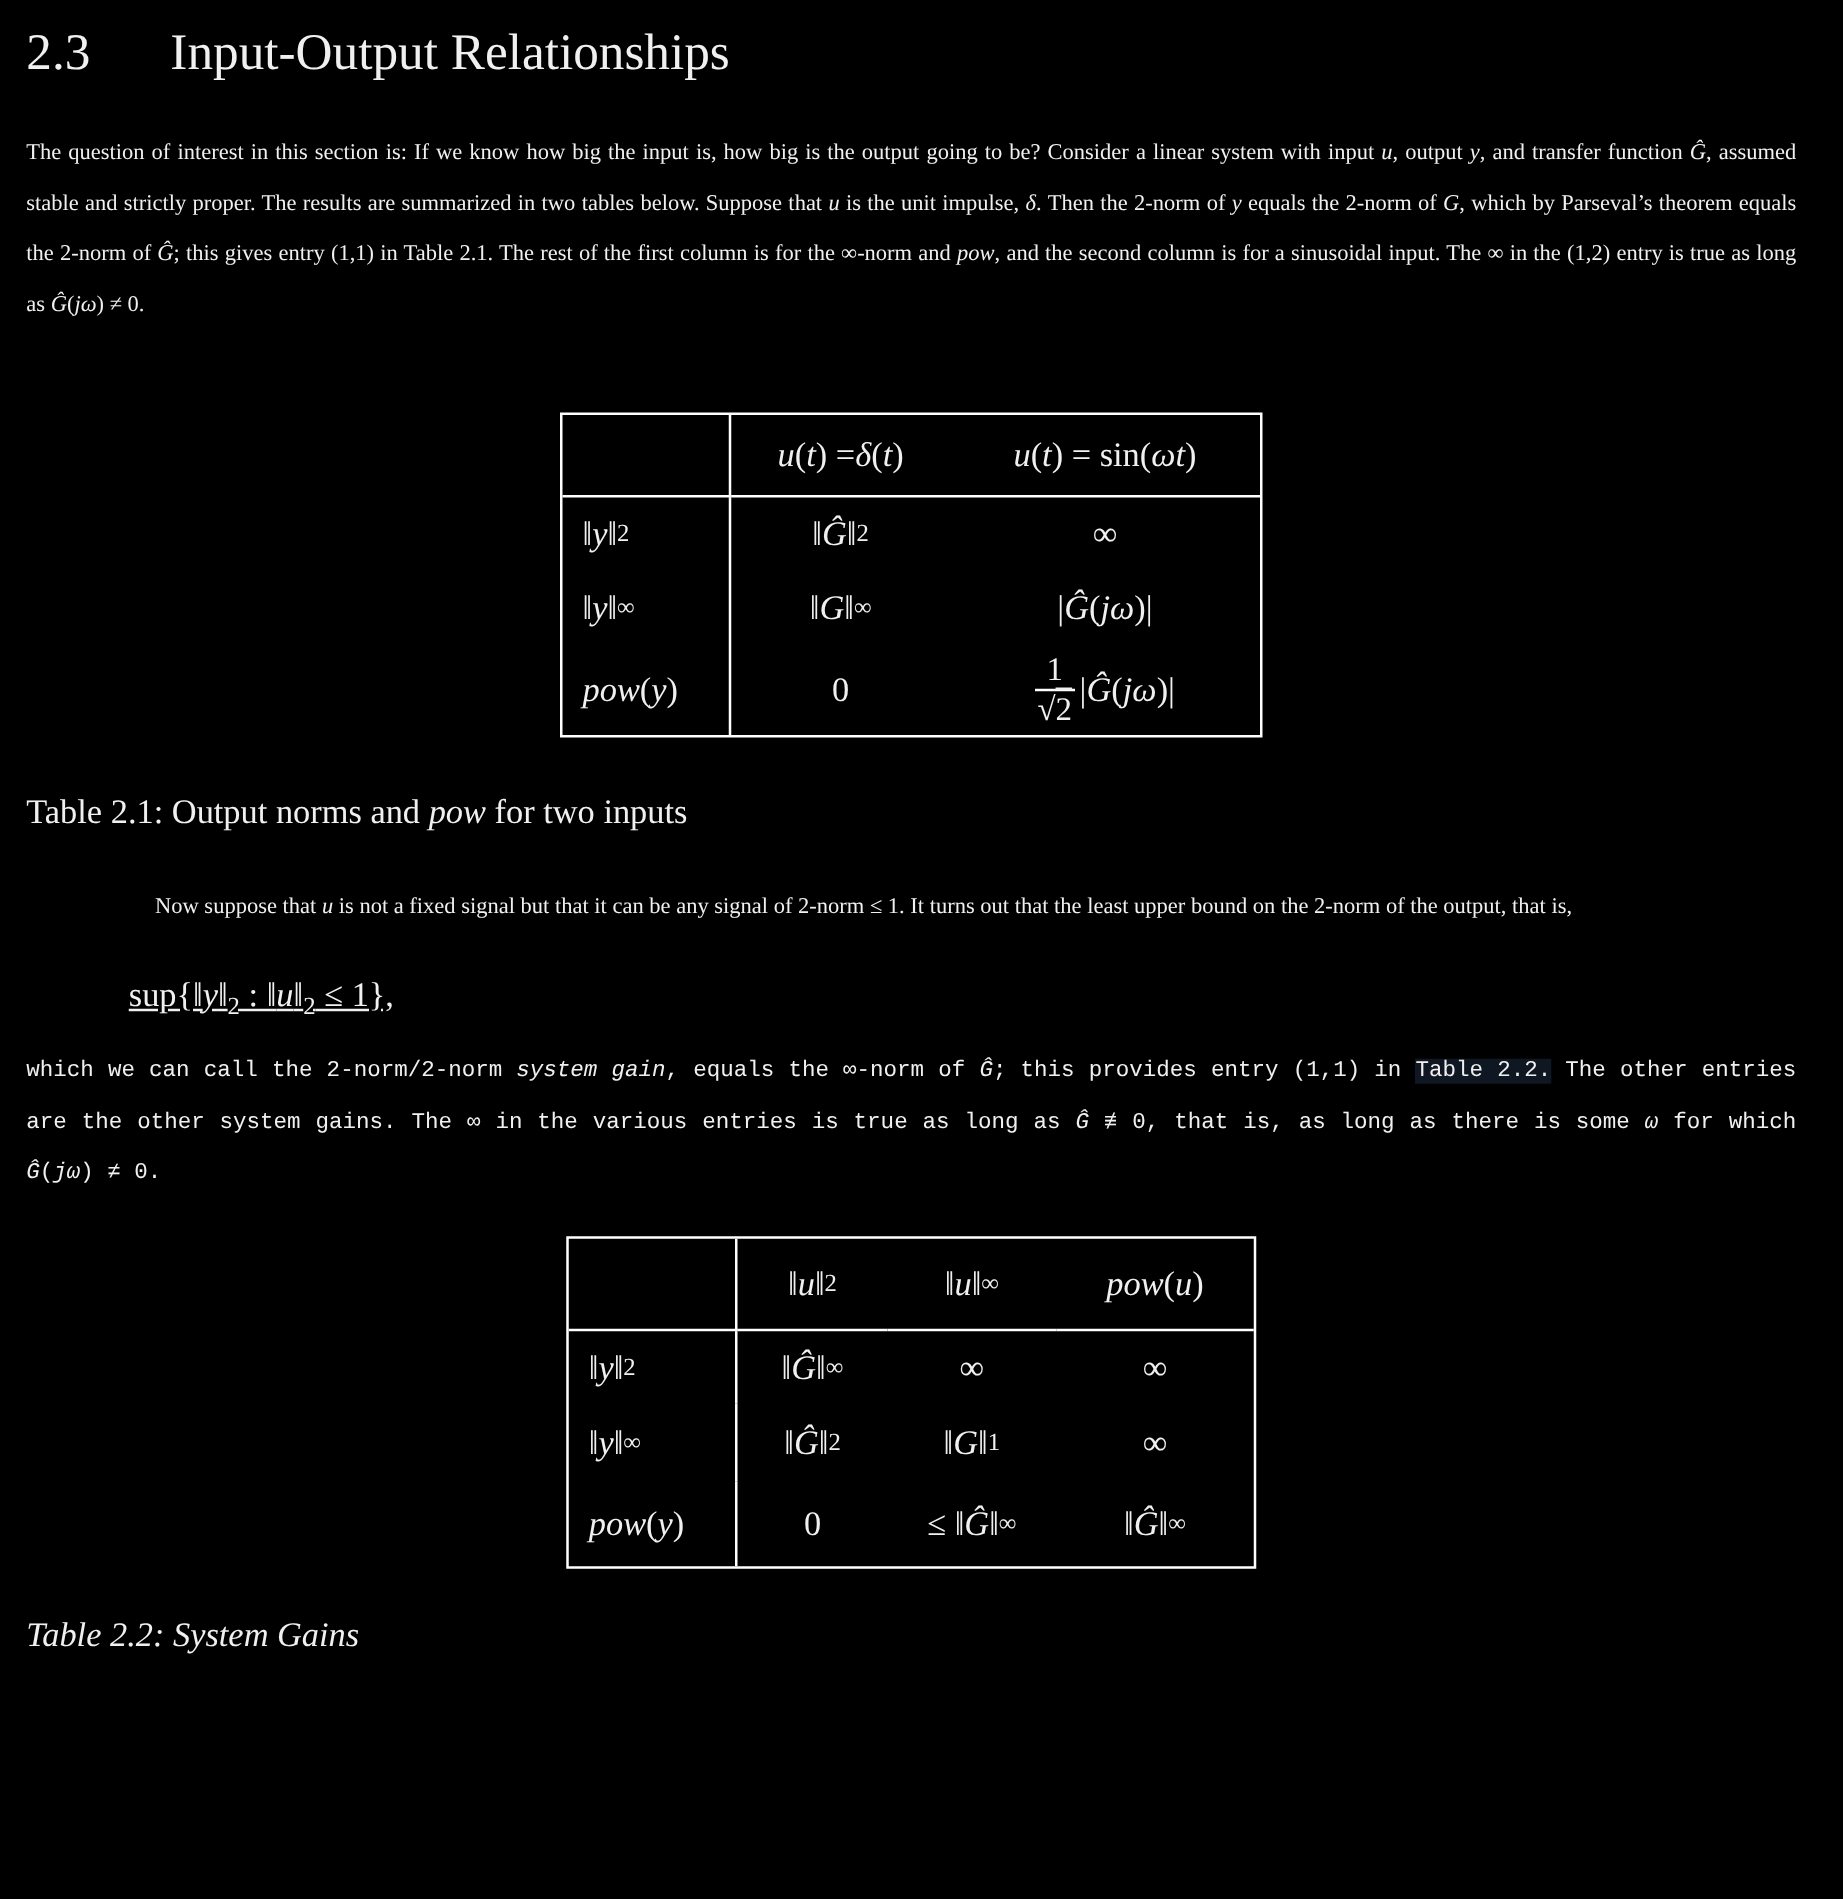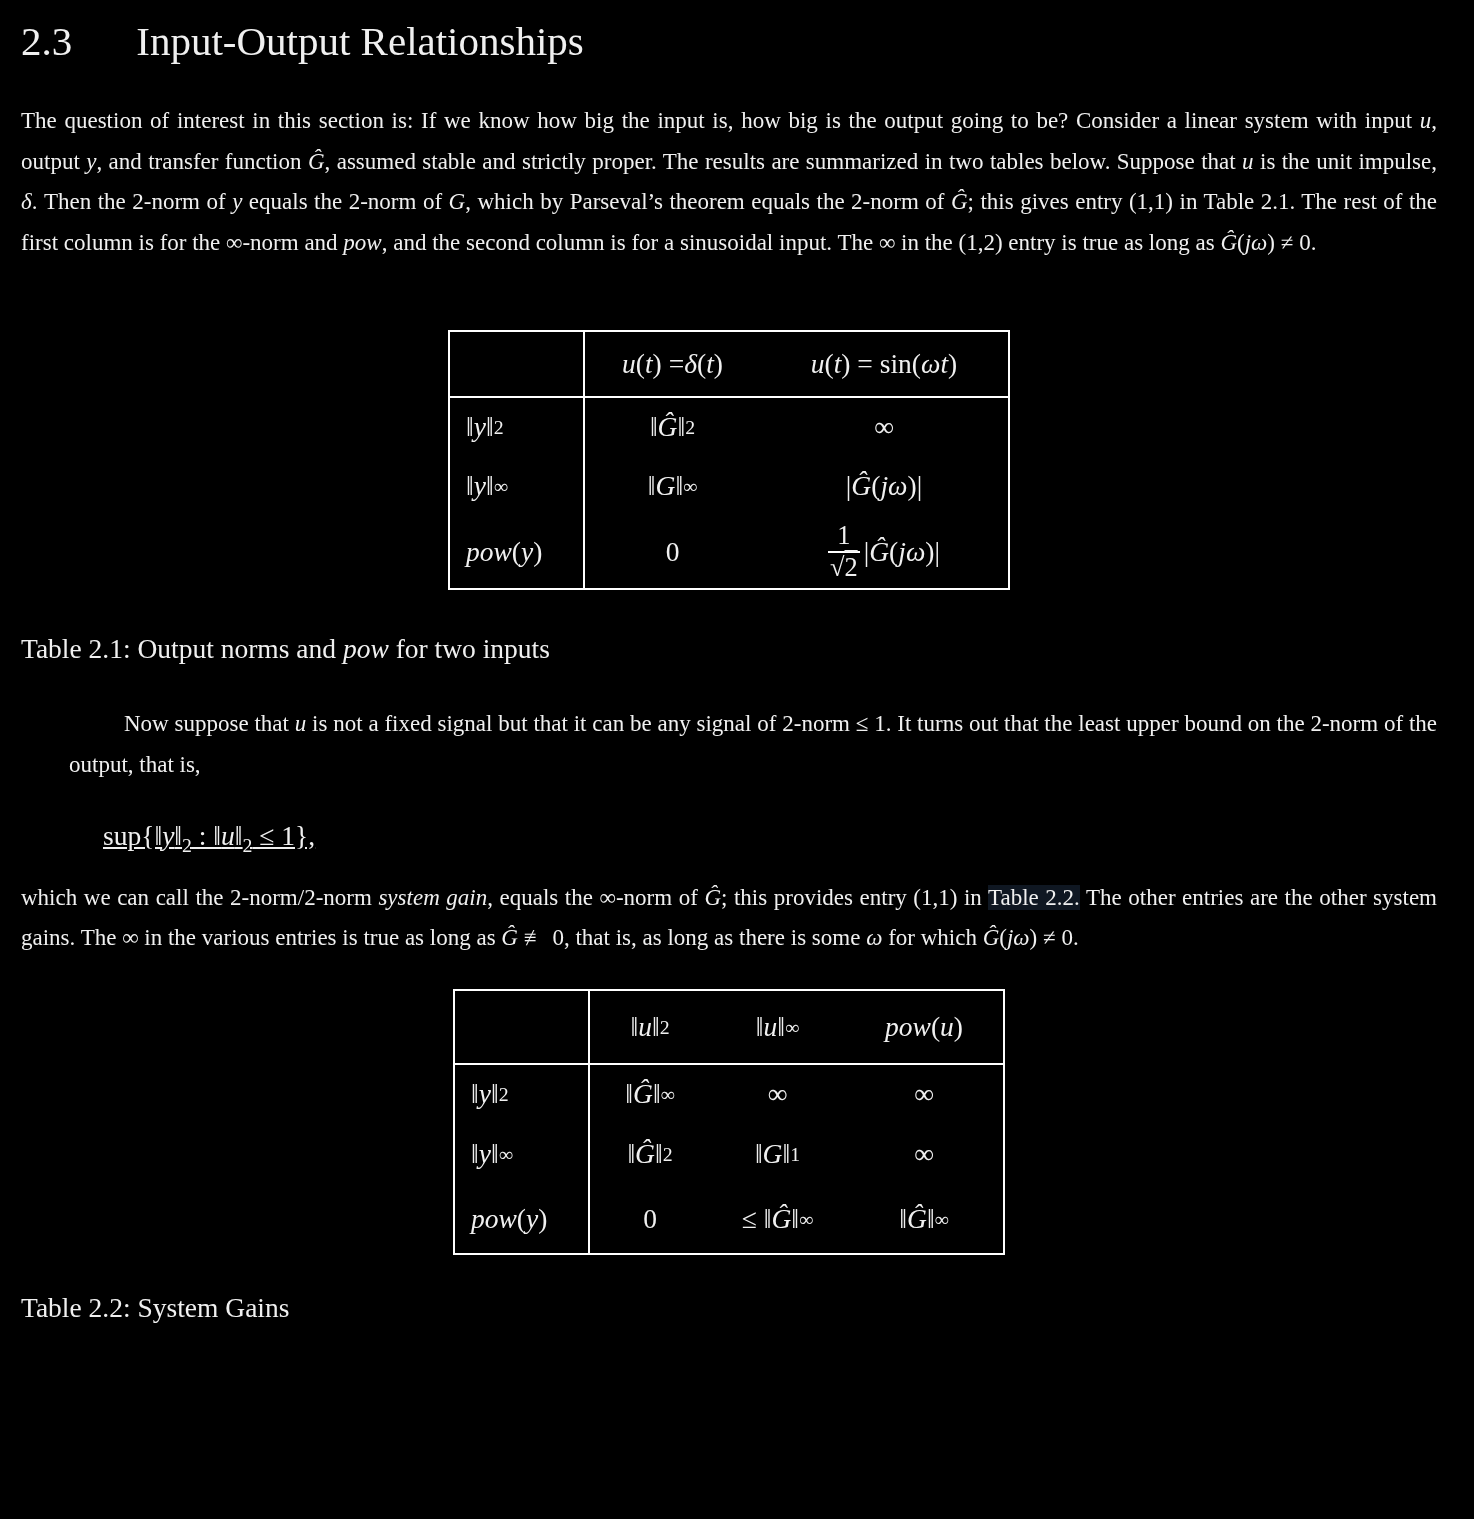--- a/index.html
+++ b/index.html
@@ -4,41 +4,41 @@
 <style>
   html,body{margin:0;padding:0;background:var(--bg,#000);}
   .page{
     position:relative;width:1474px;height:1519px;box-sizing:border-box;
     background:var(--bg,#000);color:var(--fg,#f0f0f0);
     font-family:"Liberation Serif","DejaVu Serif",serif;
     padding:16px 37px 0 21px;overflow:hidden;
   }
   h1{font-size:41px;font-weight:normal;margin:2px 0 0 0;line-height:1.15;}
   .sec-num{margin-right:64px;}
-  .para{font-size:23px;line-height:40.6px;text-align:justify;margin:0;}
+  .para{font-size:18px;line-height:40.6px;text-align:justify;margin:0;}
   .p1{margin-top:36px;}
   .p2{margin-top:36px;text-indent:55px;margin-left:48px;}
-  .p3{margin-top:22px;}
+  .p3{margin-top:22px;font-family:Liberation Mono, monospace;}
   sub{font-size:0.72em;line-height:0;}
   .it{font-style:italic;}
   .ol{text-decoration:overline;}
   .hl{background:var(--hl,#0f1722);}
   .equation{font-size:27.5px;line-height:1.4;margin:32px 0 0 82px;text-decoration:underline;}
   .tblwrap{display:flex;justify-content:center;}
   .t1wrap{margin-top:66px;}
   .t2wrap{margin-top:30px;}
   .tbl{display:grid;border:2px solid var(--border,#fff);font-size:27.5px;}
   .tbl1{grid-template-columns:135px 175px 248px;grid-template-rows:66px 58px 60px 72px;}
   .tbl2{grid-template-columns:135px 120px 135px 158px;grid-template-rows:74px 58px 62px 68px;}
   .cell{display:flex;align-items:center;justify-content:center;}
   .lc{justify-content:flex-start;padding-left:16px;border-right:2px solid var(--border,#fff);}
   .hd{border-bottom:2px solid var(--border,#fff);}
   .caption{font-size:27.5px;line-height:1.4;margin:0;}
   .cap1{margin-top:40px;}
-  .cap2{margin-top:34px;}
+  .cap2{margin-top:34px;font-style:italic;}
   .frac{display:inline-flex;flex-direction:column;align-items:center;line-height:1.12;font-size:0.96em;margin-right:4px;}
   .frac .den{border-top:2px solid var(--border,#fff);padding:0 2px;}
   .frac .num{padding:0 2px;}
 </style>
 </head>
 <body>
 
 <div class="page">
 
   <h1>

